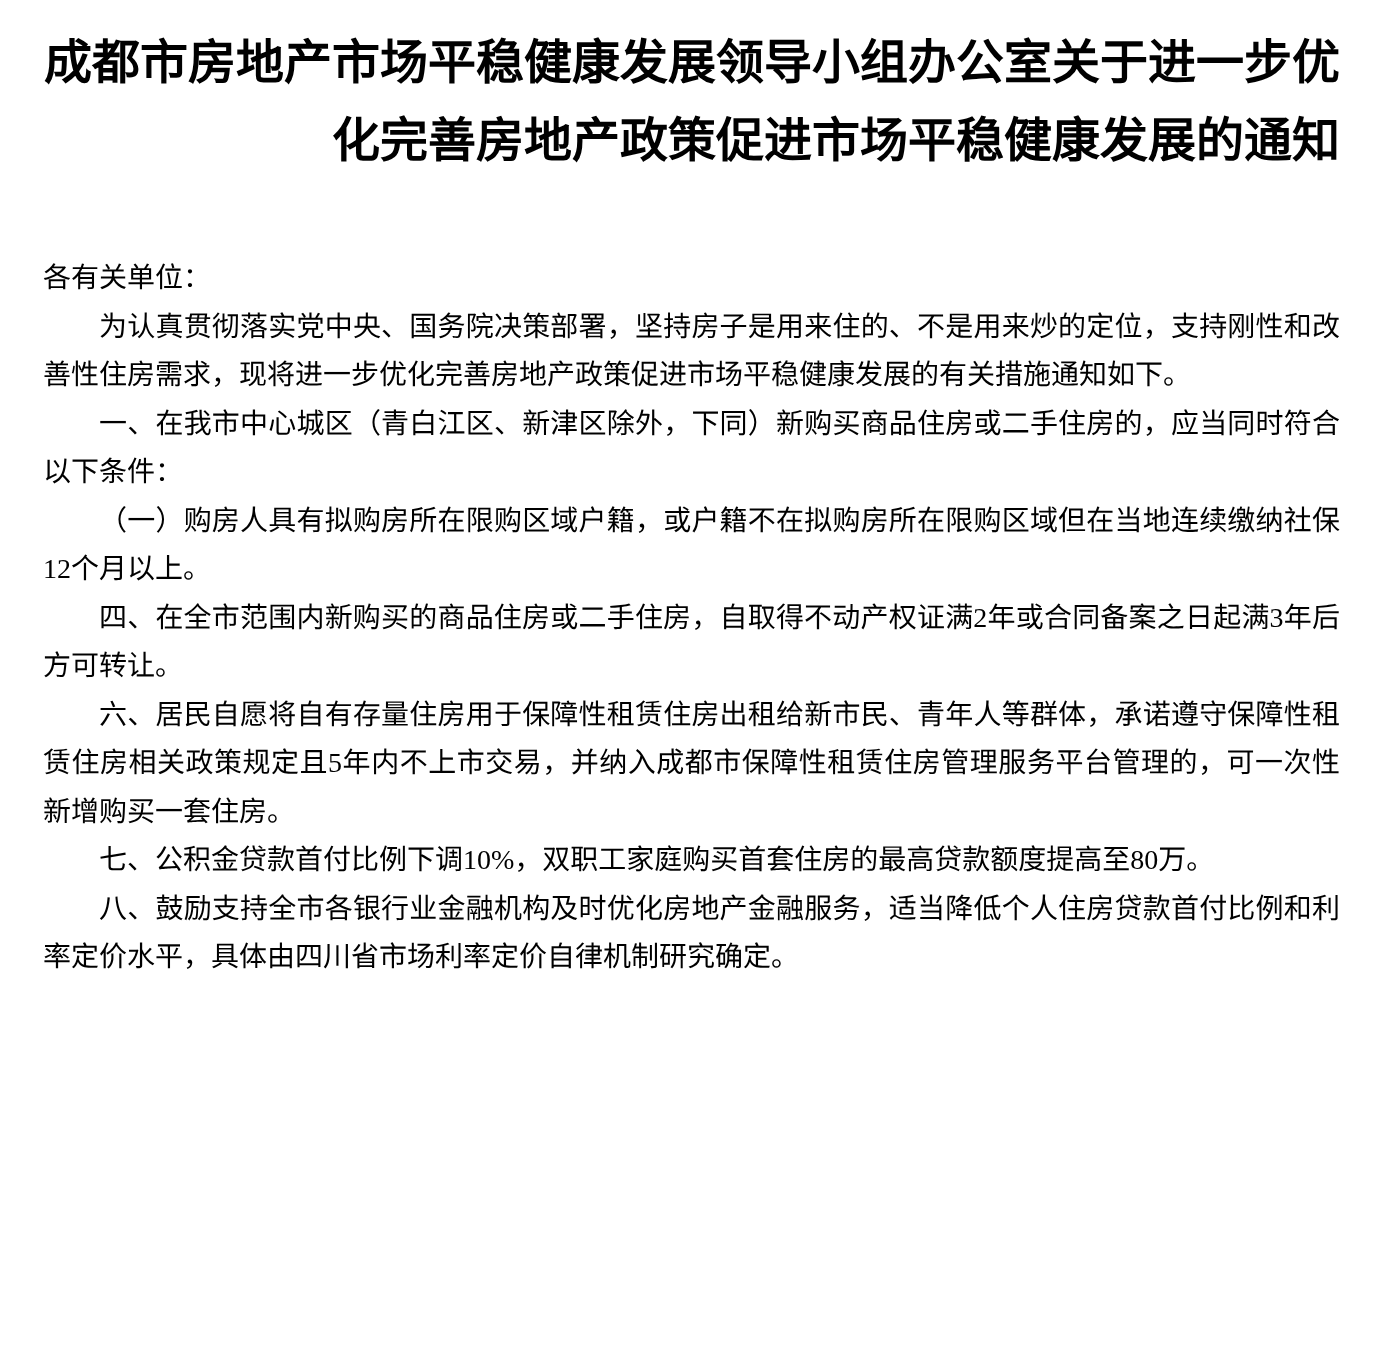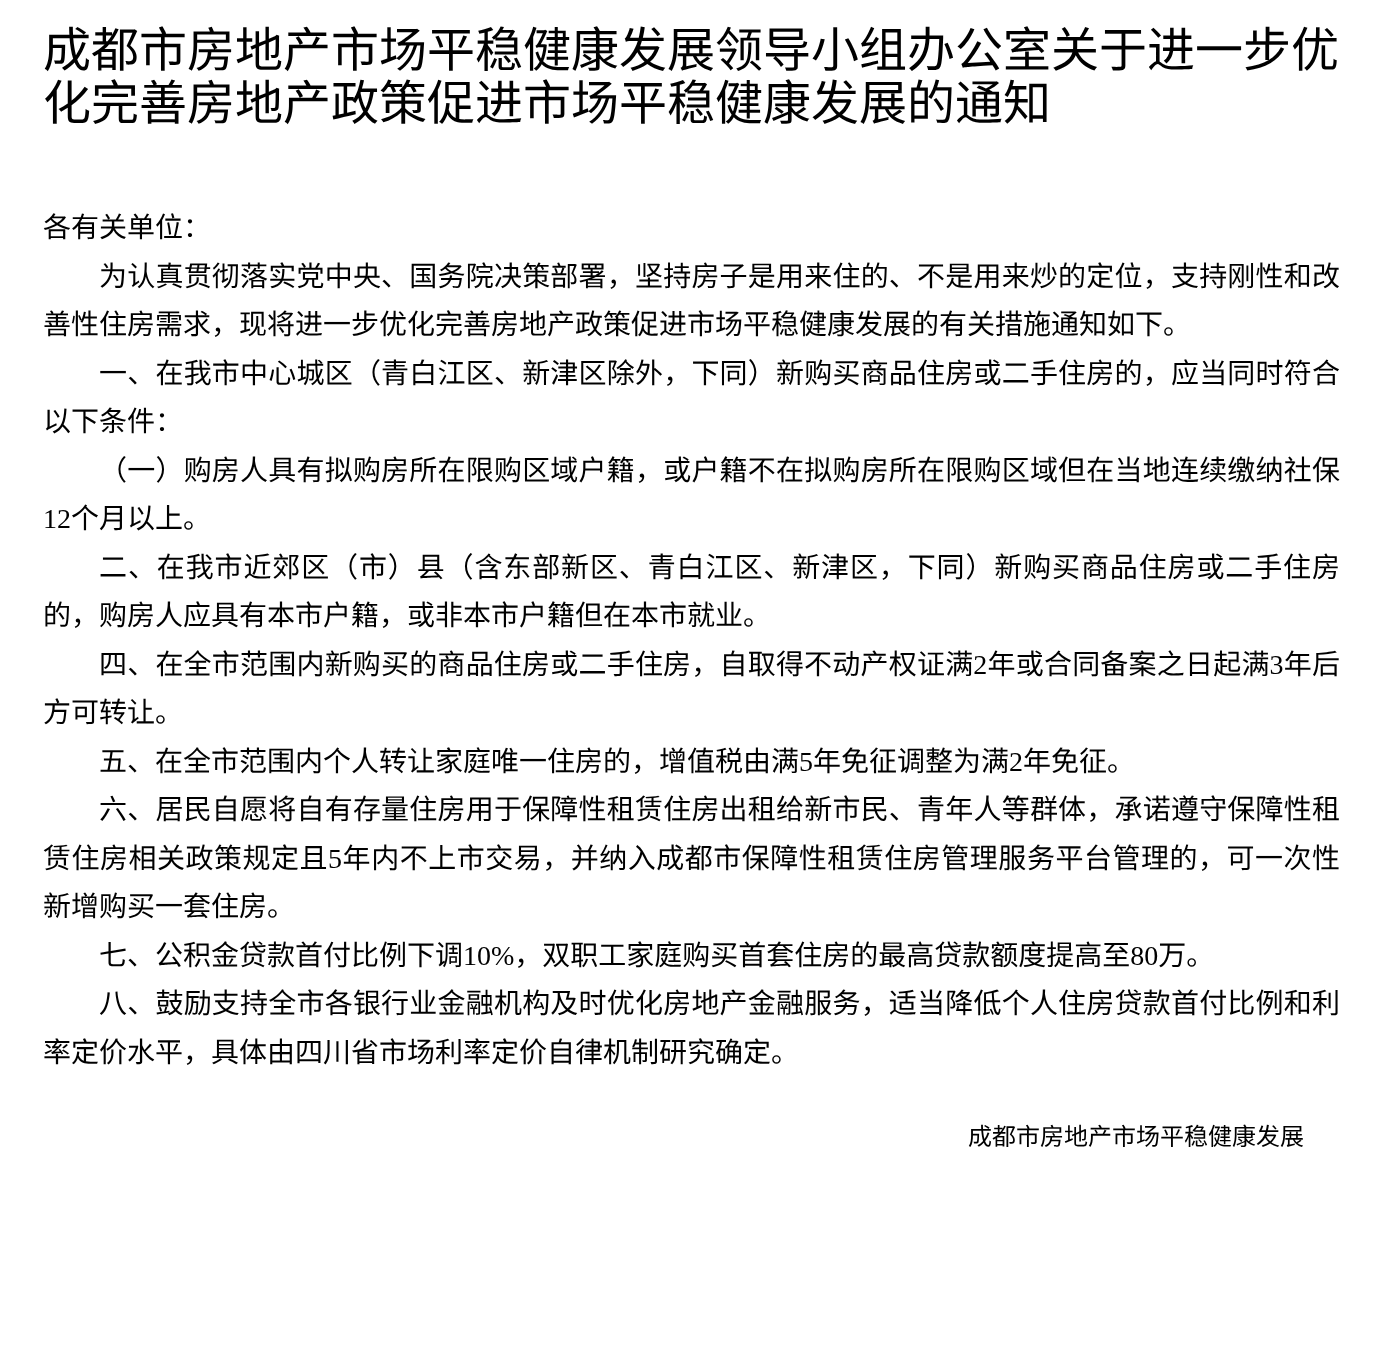--- a/index.html
+++ b/index.html
@@ -19,24 +19,24 @@
   }
 
   .content {
     width: 1297px;        
     margin: 0 auto 0 43px;
   }
 
   .title {
     margin-top: 24px;
     font-family: "Liberation Sans", "DejaVu Sans", sans-serif;
-    font-weight: 400;
+    font-weight: 700;
     font-size: 48px;
-    line-height: 53px;
-    text-align: left;
+    line-height: 78px;
+    text-align: right;
     letter-spacing: 0;
     color: #000000;
   }
 
   .doc-number {
     margin-top: 50px;
     font-size: 24px;
     line-height: 48px;
     text-align: center;
     color: #000000;
@@ -81,27 +81,24 @@
 
     <h1 class="title">成都市房地产市场平稳健康发展领导小组办公室关于进一步优化完善房地产政策促进市场平稳健康发展的通知</h1>
 
 
     <div class="body-text">
       <p class="salutation">各有关单位：</p>
       <div>
           <p class="para">为认真贯彻落实党中央、国务院决策部署，坚持房子是用来住的、不是用来炒的定位，支持刚性和改善性住房需求，现将进一步优化完善房地产政策促进市场平稳健康发展的有关措施通知如下。</p>
           <p class="para">一、在我市中心城区（青白江区、新津区除外，下同）新购买商品住房或二手住房的，应当同时符合以下条件：</p>
           <p class="para">（一）购房人具有拟购房所在限购区域户籍，或户籍不在拟购房所在限购区域但在当地连续缴纳社保12个月以上。</p>
-          <p class="para">二、在我市近郊区（市）县（含东部新区、青白江区、新津区，下同）新购买商品住房或二手住房的，购房人应具有本市户籍，或非本市户籍但在本市就业。</p>
           <p class="para">四、在全市范围内新购买的商品住房或二手住房，自取得不动产权证满2年或合同备案之日起满3年后方可转让。</p>
-          <p class="para">五、在全市范围内个人转让家庭唯一住房的，增值税由满5年免征调整为满2年免征。</p>
           <p class="para">六、居民自愿将自有存量住房用于保障性租赁住房出租给新市民、青年人等群体，承诺遵守保障性租赁住房相关政策规定且5年内不上市交易，并纳入成都市保障性租赁住房管理服务平台管理的，可一次性新增购买一套住房。</p>
           <p class="para">七、公积金贷款首付比例下调10%，双职工家庭购买首套住房的最高贷款额度提高至80万。</p>
           <p class="para">八、鼓励支持全市各银行业金融机构及时优化房地产金融服务，适当降低个人住房贷款首付比例和利率定价水平，具体由四川省市场利率定价自律机制研究确定。</p>
         </div>
     </div>
 
     <div class="signature">
-      <div class="sig-line1">成都市房地产市场平稳健康发展</div>
     </div>
 
   </div>
 </div>
 
 </body></html>

